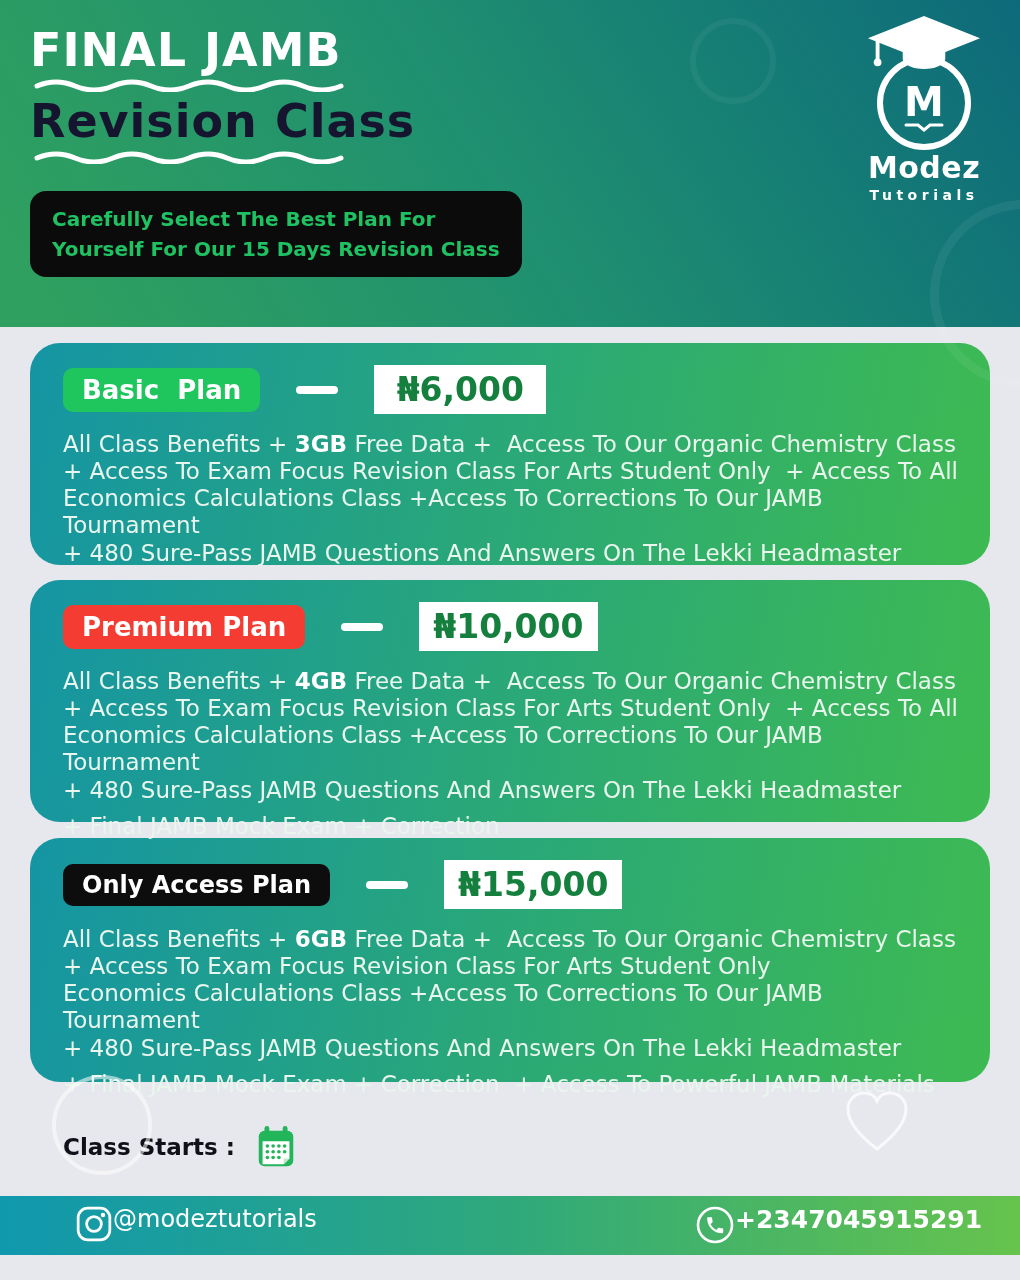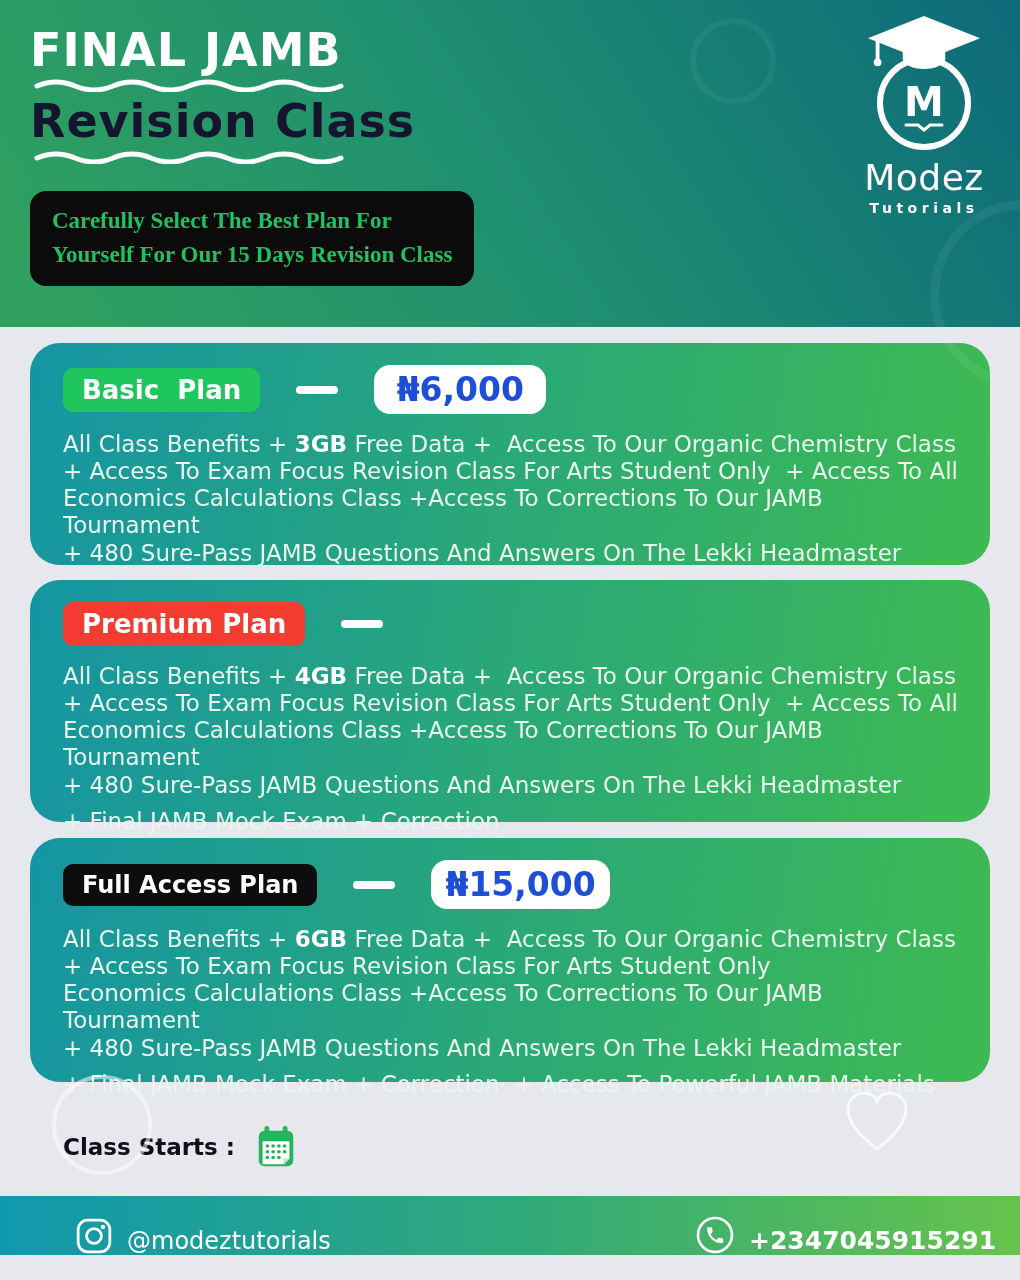--- a/index.html
+++ b/index.html
@@ -7,58 +7,58 @@
         font-family:"DejaVu Sans",sans-serif;}
 
   
   .header{position:relative;height:327px;
     background:linear-gradient(58deg,#2fa05f 5%,#1f9070 48%,#0d6a7a 100%);
     padding:26px 0 0 30px;box-sizing:border-box;}
   .title{font-size:46px;font-weight:800;color:#ffffff;letter-spacing:1px;line-height:1.05;margin:0;}
   .title.dark{color:#151530;}
   .squiggle{display:block;margin:3px 0 5px 4px;}
   .notice{display:inline-block;background:#0b0b0b;border-radius:16px;padding:13px 22px;margin-top:22px;}
-  .notice div{color:#1fc162;font-weight:700;font-size:23px;line-height:1.5;white-space:pre-wrap;font-family:Liberation Serif, serif;}
+  .notice div{color:#1fc162;font-weight:700;font-size:20px;line-height:1.5;white-space:pre-wrap;}
   .logo{position:absolute;top:14px;right:18px;width:156px;display:flex;flex-direction:column;align-items:center;}
   .logo-cap{margin-bottom:-16px;position:relative;z-index:2;}
   .logo-circle{width:82px;height:82px;border:6px solid #fff;border-radius:50%;
     display:flex;flex-direction:column;align-items:center;justify-content:center;color:#fff;}
   .logo-m{font-size:40px;font-weight:800;line-height:1;margin-top:8px;}
-  .logo-name{font-size:36px;font-weight:400;color:#fff;margin-top:7px;letter-spacing:.5px;}
+  .logo-name{font-size:30px;font-weight:700;color:#fff;letter-spacing:.5px;}
   .logo-sub{font-size:14px;font-weight:700;color:#fff;letter-spacing:4.5px;margin-top:2px;}
 
   
   .cards{padding:16px 30px 0;}
   .card{border-radius:30px;margin-bottom:15px;box-sizing:border-box;
     background:linear-gradient(100deg,#1595a3 0%,#2aa877 50%,#3eba52 100%);
     padding:22px 26px 0 33px;}
   .card-1{height:222px;}
   .card-2{height:242px;margin-bottom:16px;}
   .card-3{height:244px;}
   .card-head{display:flex;align-items:center;gap:36px;margin-bottom:17px;}
   .plan-badge{display:inline-block;padding:7px 19px;border-radius:10px;
     font-size:26px;font-weight:700;color:#fff;white-space:pre-wrap;}
   .badge-green{background:#1fc55d;}
   .badge-red{background:#f43c33;}
   .badge-black{background:#0d0d0d;font-size:24px;}
   .dash{width:42px;height:8px;border-radius:4px;background:#ffffff;}
-  .price-pill{background:#ffffff;border-radius:16px;padding:5px 14px;min-width:172px;text-align:center;
-    font-size:33px;font-weight:800;color:#1d4ed8;box-sizing:border-box;}
+  .price-pill{background:#ffffff;border-radius:0;padding:5px 14px;min-width:172px;text-align:center;
+    font-size:33px;font-weight:800;color:#15803d;box-sizing:border-box;}
   .card-line{margin:0;font-size:23px;color:#e9f6ee;line-height:1.18;white-space:pre-wrap;}
   .card-line .gb{font-weight:800;color:#ffffff;}
   .card-line.spaced{margin-top:9px;}
 
   
   .class-start{display:flex;align-items:center;gap:18px;margin:42px 0 0 63px;}
   .class-label,.class-date{font-size:23px;font-weight:800;color:#101018;}
 
   
   .footer-bar{position:absolute;left:0;bottom:25px;width:100%;height:59px;box-sizing:border-box;
     background:linear-gradient(90deg,#1098ae 0%,#2fa97b 50%,#66c34c 100%);}
-  .footer-item{position:absolute;top:0;height:59px;display:flex;align-items:flex-end;gap:14px;}
+  .footer-item{position:absolute;top:9px;height:59px;display:flex;align-items:flex-start;}
   .footer-ig{left:75px;}
   .footer-phone{left:695px;}
   .footer-item span{color:#ffffff;font-size:24px;}
   .footer-phone span{font-weight:700;font-size:25px;}
 
   
   .doodle{position:absolute;pointer-events:none;}
   .doodle-circle{border-radius:50%;border-style:solid;}
   #doodle1{left:930px;top:200px;width:170px;height:170px;border:9px solid rgba(255,255,255,.06);}
   #doodle2{left:690px;top:18px;width:74px;height:74px;border:6px solid rgba(255,255,255,.05);}
@@ -118,31 +118,32 @@
       <p class="card-line"><span>All Class Benefits + </span><span class="gb">3GB</span><span> Free Data +  Access To Our Organic Chemistry Class</span></p>
       <p class="card-line">+ Access To Exam Focus Revision Class For Arts Student Only  + Access To All</p>
       <p class="card-line">Economics Calculations Class +Access To Corrections To Our JAMB Tournament</p>
       <p class="card-line">+ 480 Sure-Pass JAMB Questions And Answers On The Lekki Headmaster</p>
     </section>
 
     <section class="card card-2">
       <div class="card-head">
         <span class="plan-badge badge-red">Premium Plan</span>
         <span class="dash"></span>
+        <span class="price-pill">₦10,000</span>
       </div>
       <p class="card-line"><span>All Class Benefits + </span><span class="gb">4GB</span><span> Free Data +  Access To Our Organic Chemistry Class</span></p>
       <p class="card-line">+ Access To Exam Focus Revision Class For Arts Student Only  + Access To All</p>
       <p class="card-line">Economics Calculations Class +Access To Corrections To Our JAMB Tournament</p>
       <p class="card-line">+ 480 Sure-Pass JAMB Questions And Answers On The Lekki Headmaster</p>
       <p class="card-line spaced">+ Final JAMB Mock Exam + Correction</p>
     </section>
 
     <section class="card card-3">
       <div class="card-head">
-        <span class="plan-badge badge-black">Full Access Plan</span>
+        <span class="plan-badge badge-black">Only Access Plan</span>
         <span class="dash"></span>
         <span class="price-pill">₦15,000</span>
       </div>
       <p class="card-line"><span>All Class Benefits + </span><span class="gb">6GB</span><span> Free Data +  Access To Our Organic Chemistry Class</span></p>
       <p class="card-line">+ Access To Exam Focus Revision Class For Arts Student Only</p>
       <p class="card-line">Economics Calculations Class +Access To Corrections To Our JAMB Tournament</p>
       <p class="card-line">+ 480 Sure-Pass JAMB Questions And Answers On The Lekki Headmaster</p>
       <p class="card-line spaced">+ Final JAMB Mock Exam + Correction  + Access To Powerful JAMB Materials</p>
     </section>
   </main>

